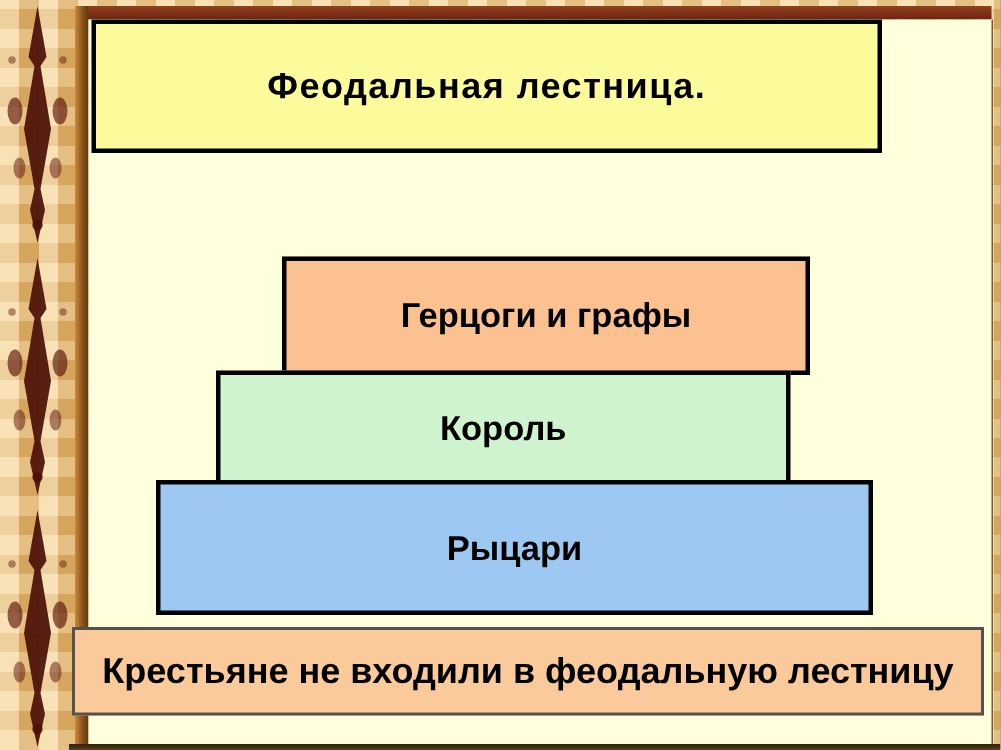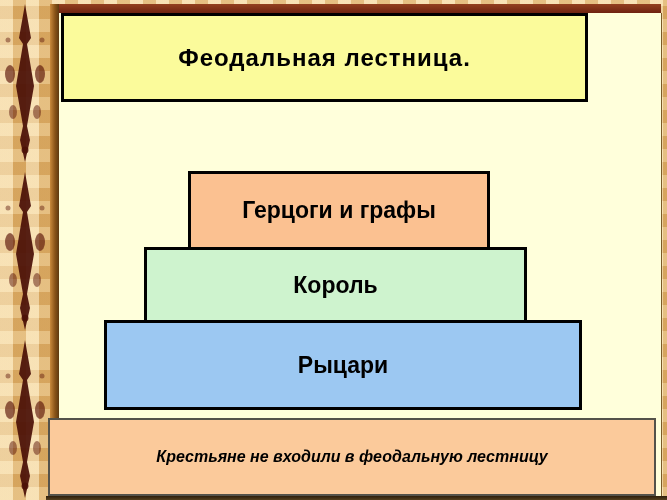--- a/index.html
+++ b/index.html
@@ -19,24 +19,24 @@
     background:linear-gradient(90deg,#c98a3c,#8a5418 55%,#5e3a10);}
   .content{position:absolute;left:59px;top:13px;width:602px;height:483px;
     background:#ffffdb;border-right:1px solid #7a5a28;}
   .bottom-strip{position:absolute;left:46px;top:496px;width:621px;height:4px;
     background:linear-gradient(#2e1f0c,#55401e);}
   .box{position:absolute;box-sizing:border-box;border:3px solid #000;
     display:flex;align-items:center;justify-content:center;
     color:#000;font-weight:bold;text-align:center;}
   .title-box{left:61px;top:13px;width:527px;height:89px;font-size:24px;letter-spacing:1px;}
   .lvl-korol {left:266px;top:104px;width:157px;height:70px;font-size:21px;}
-  .lvl-gercogi{left:188px;top:171px;width:302px;height:79px;font-size:23px;justify-content:center;}
+  .lvl-gercogi{left:188px;top:171px;width:352px;height:79px;font-size:23px;justify-content:center;}
   .lvl-barony{left:144px;top:247px;width:383px;height:76px;font-size:23px;}
   .lvl-rycari{left:104px;top:320px;width:478px;height:90px;font-size:23px;}
-  .note-box{left:48px;top:418px;width:608px;height:78px;font-size:16px;border:2px solid #54524a;font-style:italic;}
+  .note-box{left:48px;top:418px;width:608px;height:59px;font-size:24px;border:2px solid #54524a;}
 </style>
 </head>
 <body>
 
 <div class="slide">
 
   <svg class="ornament" width="50" height="500" xmlns="http://www.w3.org/2000/svg">
     <defs>
       <pattern id="orn" x="0" y="0" width="50" height="168" patternUnits="userSpaceOnUse">
         <path d="M25,4 L31,38 L27,44 L34,86 L27,126 L30,140 L25,162 L20,140 L23,126 L16,86 L23,44 L19,38 Z" fill="#4a0f06" opacity="0.92"></path>

